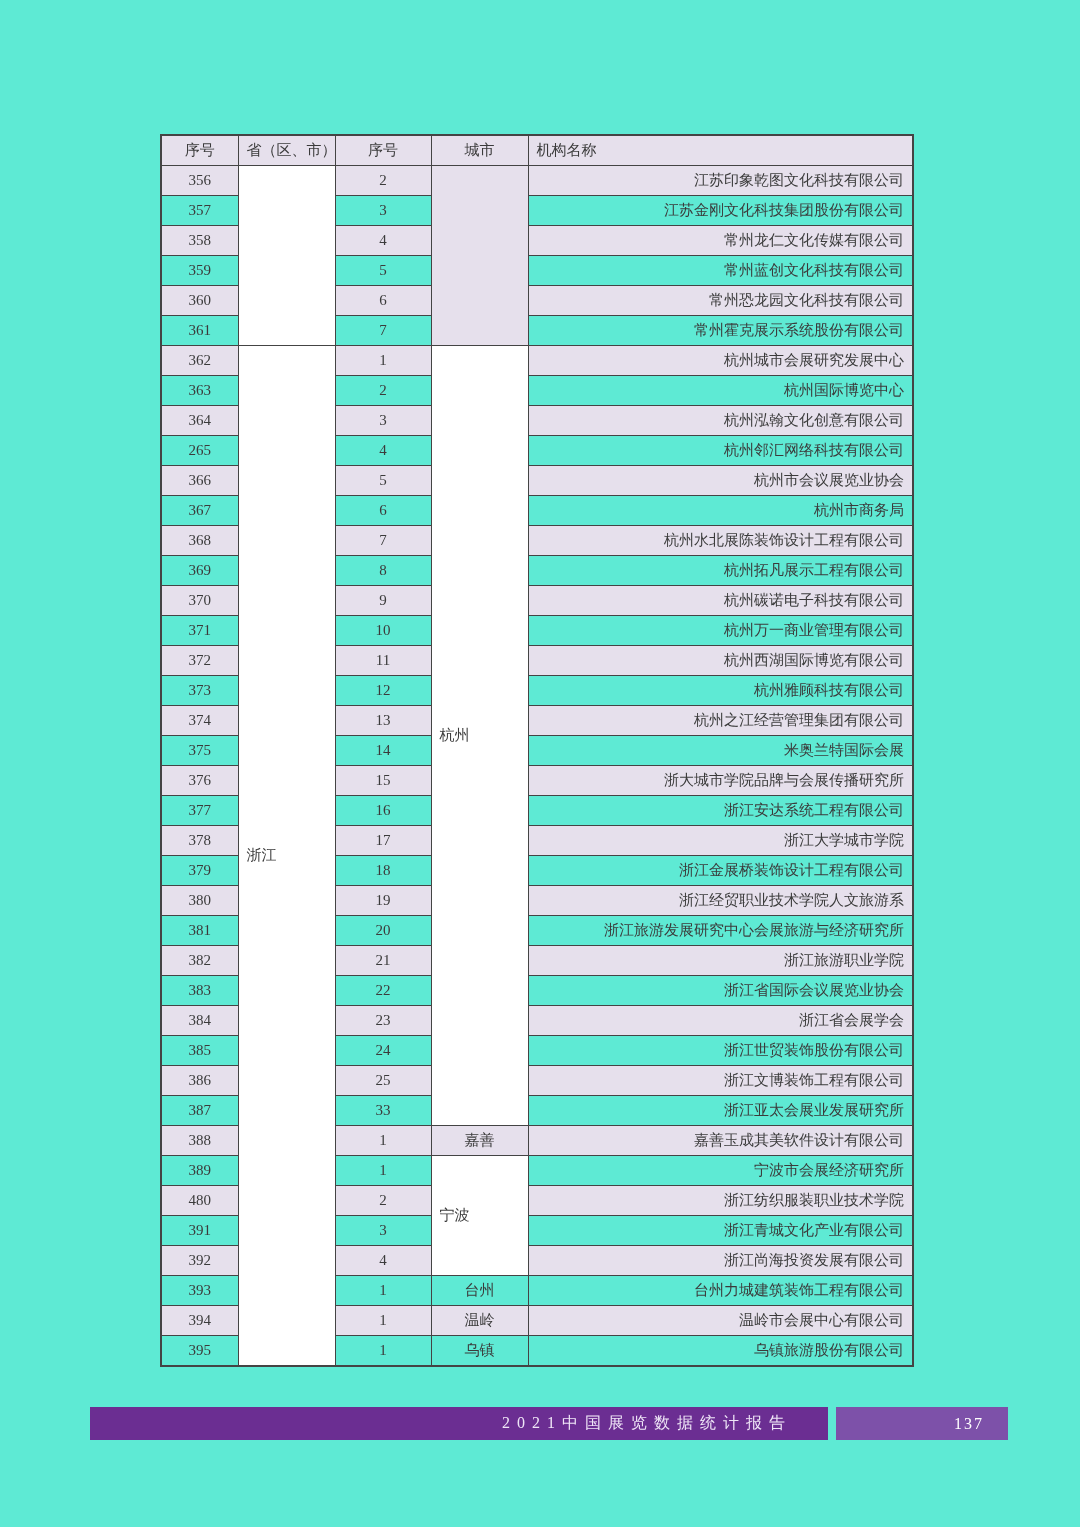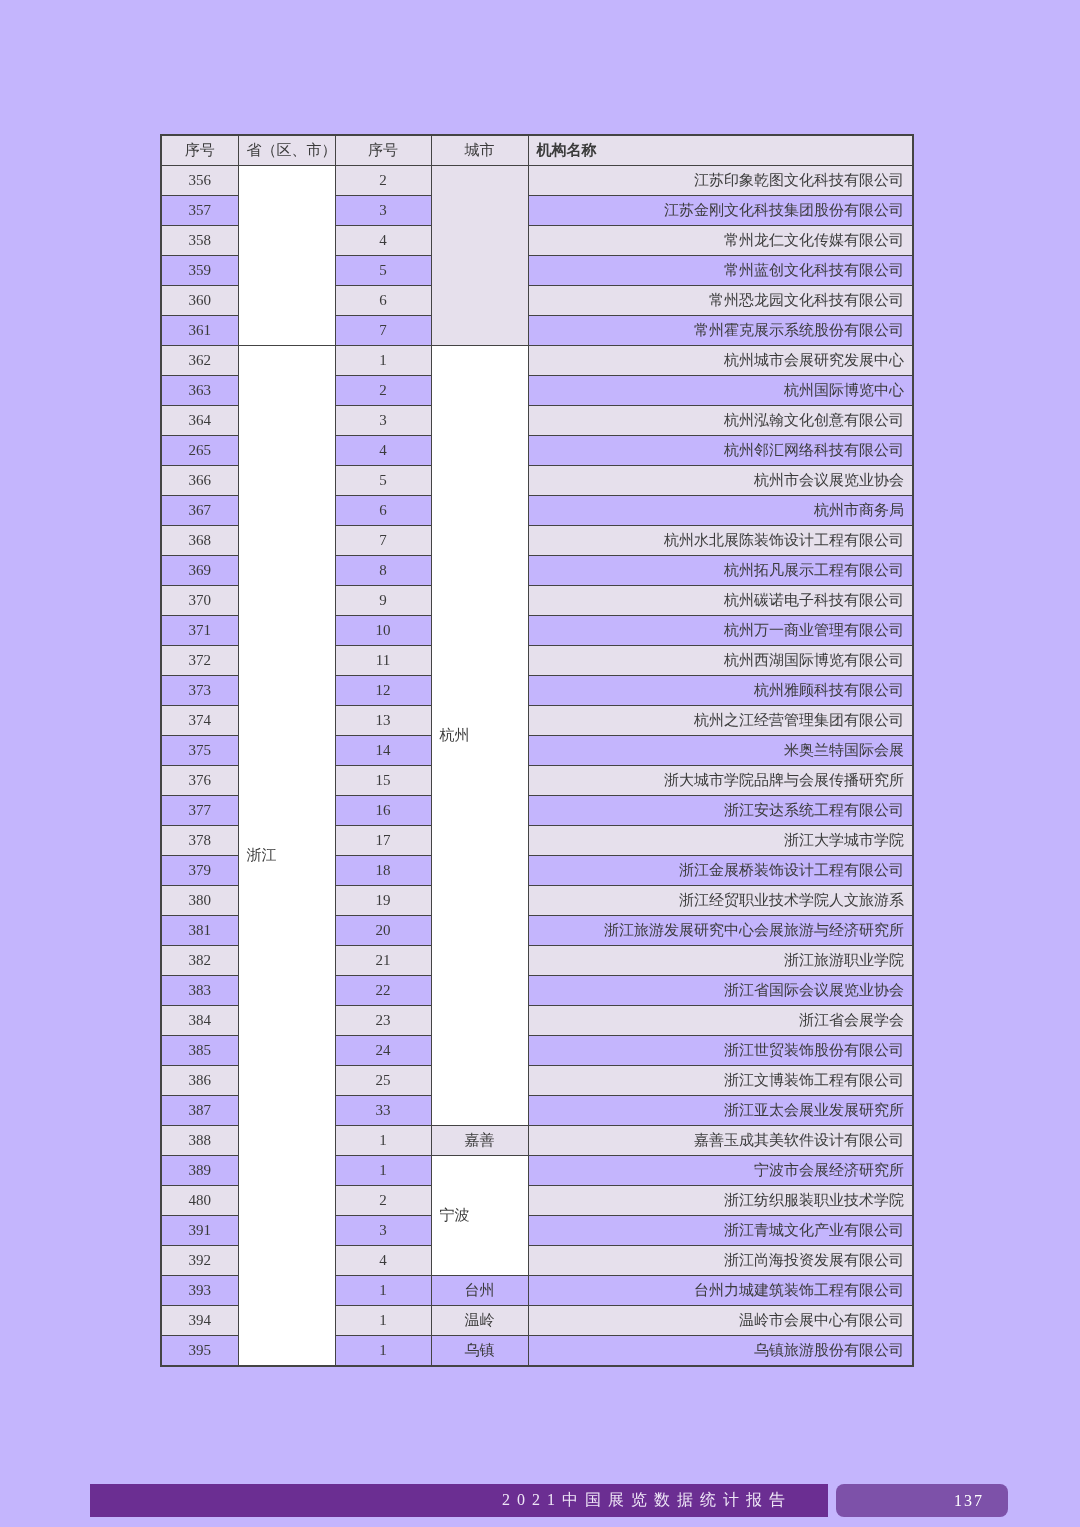--- a/index.html
+++ b/index.html
@@ -4,21 +4,21 @@
 <style>
   html, body {
     margin: 0;
     padding: 0;
     background: #ffffff;
   }
   .page {
     position: relative;
     width: 1080px;
     height: 1527px;
-    background: #c4b5fd;
+    background: #5eead4;
     font-family: "Liberation Serif", "DejaVu Serif", serif;
     color: var(--text, #3b3b3b);
     overflow: hidden;
   }
   table.org-table {
     position: absolute;
     left: 160px;
     top: 134px;
     width: 752px;
     border-collapse: collapse;
@@ -34,21 +34,20 @@
     font-weight: normal;
     overflow: hidden;
     white-space: nowrap;
   }
   .org-table thead th {
     background: var(--row_shade, #e6e0ec);
     text-align: center;
   }
   .org-table thead th.name {
     text-align: left;
-    font-weight: bold;
   }
   .org-table td.num,
   .org-table td.city {
     text-align: center;
   }
   .org-table td.name {
     text-align: right;
   }
   .org-table tr.shaded td {
     background: var(--row_shade, #e6e0ec);
@@ -57,21 +56,21 @@
     background: #ffffff !important;
     vertical-align: middle;
     text-align: left;
   }
   .org-table td.span-cell.force-shade {
     background: var(--row_shade, #e6e0ec) !important;
   }
   .footer {
     position: absolute;
     left: 90px;
-    top: 1484px;
+    top: 1407px;
     width: 918px;
     height: 27px;
   }
   .footer-bar {
     position: absolute;
     left: 0;
     top: 0;
     width: 738px;
     height: 33px;
     background: var(--accent_purple, #6b2e92);
@@ -92,21 +91,20 @@
     height: 33px;
     background: var(--page_box_purple, #7d51a9);
     color: #ffffff;
     font-size: 16px;
     letter-spacing: 2px;
     display: flex;
     align-items: center;
     justify-content: flex-end;
     padding-right: 24px;
     box-sizing: border-box;
-    border-radius: 8px;
   }
 </style>
 </head>
 <body>
 
 <div class="page">
 
   <table class="org-table">
     <colgroup>
       <col style="width:77px">

